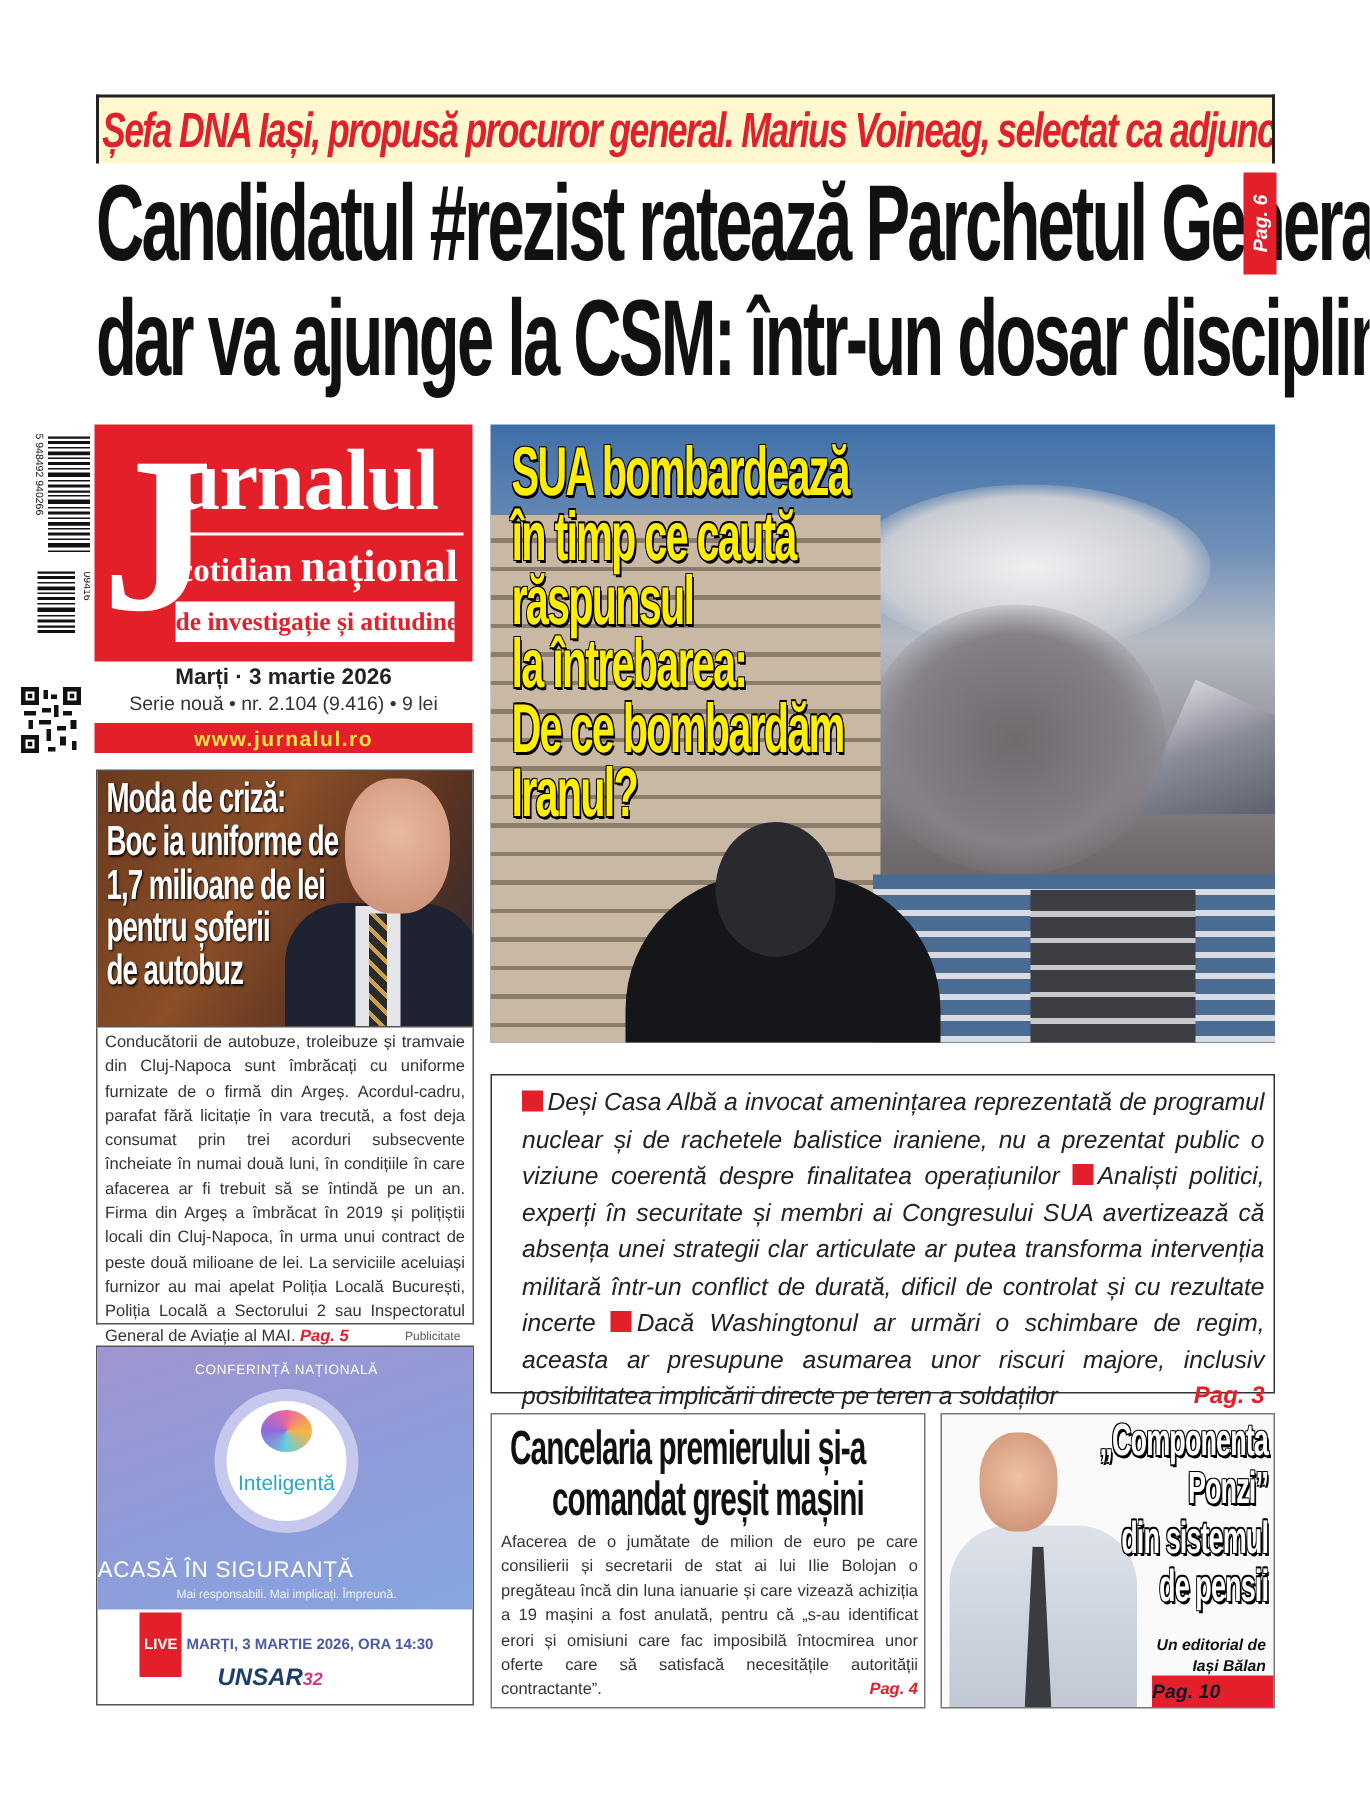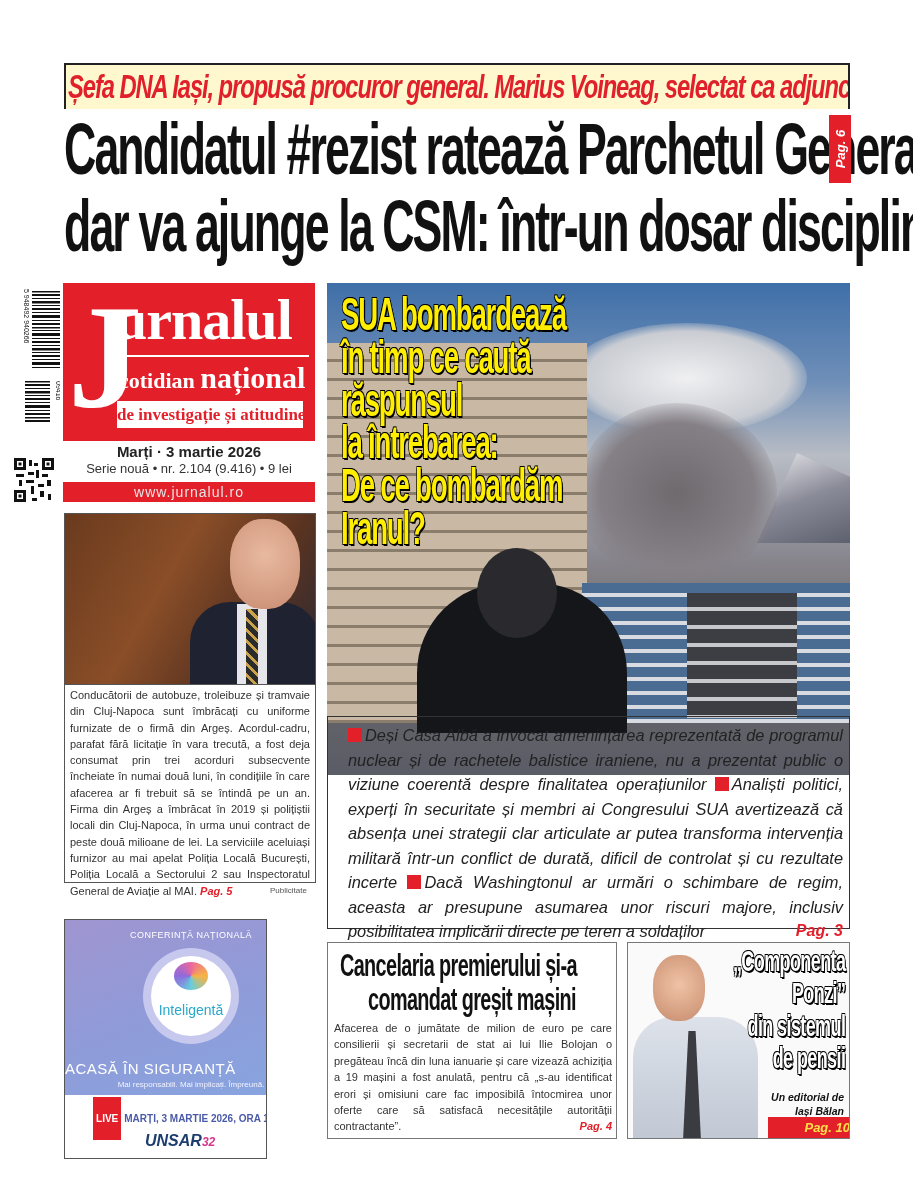--- a/index.html
+++ b/index.html
@@ -25,52 +25,52 @@
   #masthead { left: 63px; top: 283px; width: 252px; height: 158px; background: #e3202a; overflow: hidden; }
   #mast-J { left: 5px; top: 0px; color: #fff; font-family: "Liberation Serif", serif; font-weight: 700; font-size: 148px; line-height: 1; }
   #mast-urnalul { left: 52px; top: 8px; color: #fff; font-family: "Liberation Serif", serif; font-weight: 700; font-size: 58px; line-height: 1; letter-spacing: -1px; }
   #mast-rule { left: 54px; top: 72px; width: 192px; height: 2px; background: #fff; }
   #mast-cotidian { left: 56px; top: 80px; color: #fff; font-family: "Liberation Serif", serif; font-weight: 700; font-size: 22px; line-height: 1; }
   #mast-national { color: #fff; font-family: "Liberation Serif", serif; font-weight: 700; font-size: 30px; text-align: right; }
   #mast-tagline { left: 54px; top: 118px; width: 186px; height: 27px; background: #fff; color: #e3202a; font-family: "Liberation Serif", serif; font-weight: 700; font-size: 17px; line-height: 27px; text-align: center; white-space: nowrap; overflow: hidden; }
 
   #date { left: 63px; top: 443px; width: 252px; text-align: center; font-size: 15px; font-weight: 700; color: #222; }
   #series { left: 63px; top: 461px; width: 252px; text-align: center; font-size: 13px; color: #333; }
-  #website { left: 63px; top: 482px; width: 252px; height: 20px; background: #e3202a; color: #e5e5e5; text-align: center; font-size: 14px; font-weight: 400; line-height: 20px; letter-spacing: 1px; }
+  #website { left: 63px; top: 482px; width: 252px; height: 20px; background: #e3202a; color: #fde047; text-align: center; font-size: 14px; font-weight: 700; line-height: 20px; letter-spacing: 1px; }
 
   
   #boc-photo { left: 64px; top: 513px; width: 252px; height: 172px; background: linear-gradient(120deg, #6a3a1e 0%, #8a4e28 40%, #5a3320 70%, #2a2a36 100%); overflow: hidden; border: 1px solid #555; box-sizing: border-box; }
   #boc-face { left: 165px; top: 5px; width: 70px; height: 90px; border-radius: 45%; background: radial-gradient(circle at 50% 40%, #e8b9a0, #c98d72); }
   #boc-suit { left: 125px; top: 88px; width: 130px; height: 90px; background: #1f2230; border-radius: 40px 40px 0 0; }
   #boc-shirt { left: 172px; top: 90px; width: 30px; height: 80px; background: #e6e6ea; }
   #boc-tie { left: 181px; top: 95px; width: 12px; height: 75px; background: repeating-linear-gradient(45deg, #2b2b2b 0 5px, #c9a24a 5px 8px); }
   .boc-title { color: #fff; font-size: 28px; font-weight: 700; line-height: 1.03; letter-spacing: -1px; transform: scaleX(0.66); transform-origin: left top; white-space: nowrap; text-shadow: 1px 1px 2px #000; }
   #boc-title { left: 6px; top: 4px; }
 
   #boc-body { left: 64px; top: 685px; width: 252px; height: 198px; border: 1px solid #555; border-top: none; box-sizing: border-box; padding: 2px 5px; font-size: 11px; line-height: 16.3px; color: #333; text-align: justify; }
   .pag { color: #e3202a; font-weight: 700; font-style: italic; }
 
   
   #ad-label { left: 270px; top: 886px; font-size: 8px; color: #555; }
-  #ad { left: 64px; top: 919px; width: 203px; height: 240px; border: 1px solid #555; box-sizing: border-box; overflow: hidden; background: #fff; }
+  #ad { left: 64px; top: 897px; width: 252px; height: 240px; border: 1px solid #555; box-sizing: border-box; overflow: hidden; background: #fff; }
   #ad-top { left: 0; top: 0; width: 252px; height: 175px; background: linear-gradient(160deg, #9f95d0 0%, #8f9bd9 50%, #86a6e0 100%); }
   #ad-conf { left: 0; top: 10px; width: 252px; text-align: center; color: #fff; font-size: 9px; letter-spacing: 0.5px; }
   #ad-ring { left: 78px; top: 28px; width: 96px; height: 96px; border-radius: 50%; background: #c7c8ee; }
   #ad-circle { left: 86px; top: 36px; width: 80px; height: 80px; border-radius: 50%; background: #fff; }
   #ad-brain { left: 109px; top: 42px; width: 34px; height: 28px; border-radius: 50%; background: conic-gradient(#e84c8b, #f5a623, #4ac6d6, #7b4fd6, #e84c8b); opacity: 0.85; }
   #ad-logo-text { left: 86px; top: 82px; width: 80px; text-align: center; color: #2aa7c9; font-size: 14px; font-weight: 400; }
   #ad-slogan { left: 0; top: 140px; width: 252px; text-align: left; color: #fff; font-size: 15px; letter-spacing: 0.5px; }
   #ad-sub { left: 0; top: 160px; width: 252px; text-align: center; color: #f1f1ff; font-size: 8px; }
   #ad-live-row { left: 0; top: 193px; width: 252px; text-align: center; font-size: 10px; font-weight: 700; color: #4a5aa8; white-space: nowrap; }
   #ad-live { background: #e3202a; color: #fff; padding: 16px 3px; margin-right: 3px; margin-top: 14px; }
   #ad-unsar { left: 80px; top: 212px; color: #1c3d6e; font-size: 16px; font-weight: 700; font-style: italic; }
   #ad-32 { color: #d33a8c; font-size: 12px; }
 
   
-  #main-photo { left: 327px; top: 283px; width: 523px; height: 492px; overflow: hidden; background: linear-gradient(180deg, #3f6fa8 0%, #6f8fb8 20%, #b8bcc4 35%, #8a8890 55%, #6f6a6c 70%, #5a5c66 100%); }
+  #main-photo { left: 327px; top: 283px; width: 523px; height: 412px; overflow: hidden; background: linear-gradient(180deg, #3f6fa8 0%, #6f8fb8 20%, #b8bcc4 35%, #8a8890 55%, #6f6a6c 70%, #5a5c66 100%); }
   #sky-cloud1 { left: 240px; top: 40px; width: 240px; height: 110px; border-radius: 50%; background: radial-gradient(ellipse, #f0f0f2 0%, #c9ccd2 60%, transparent 75%); }
   #smoke { left: 250px; top: 120px; width: 200px; height: 180px; border-radius: 50%; background: radial-gradient(ellipse, #6e6a6e 0%, #858086 55%, transparent 75%); }
   #mountain { left: 430px; top: 170px; width: 100px; height: 90px; background: linear-gradient(160deg, #e9e9ee 0%, #8a8b98 50%, #5b5e6c 100%); clip-path: polygon(0 100%, 40% 0, 100% 30%, 100% 100%); }
   #bldg-left { left: 0; top: 60px; width: 260px; height: 380px; background: repeating-linear-gradient(180deg, #c9b9a4 0 16px, #8b7d6c 16px 19px); }
   #bldg-right { left: 255px; top: 300px; width: 268px; height: 140px; background: repeating-linear-gradient(180deg, #4b6c92 0 10px, #d8dce2 10px 14px); }
   #bldg-dark { left: 360px; top: 310px; width: 110px; height: 125px; background: repeating-linear-gradient(180deg, #3c3e44 0 14px, #c6c8cc 14px 18px); }
   #man { left: 90px; top: 300px; width: 210px; height: 150px; background: #15161a; border-radius: 90px 90px 0 0; }
   #man-head { left: 150px; top: 265px; width: 80px; height: 90px; border-radius: 50%; background: #2a2a2e; }
   .main-title { color: #ffee00; font-size: 46px; font-weight: 700; line-height: 0.93; letter-spacing: -2px; transform: scaleX(0.6); transform-origin: left top; white-space: nowrap; text-shadow: 2px 2px 0 #000, -1px -1px 0 #000, 1px -1px 0 #000, -1px 1px 0 #000; }
   #main-title { left: 14px; top: 10px; }
@@ -87,21 +87,21 @@
   #canc-body { left: 6px; top: 77px; width: 278px; font-size: 11px; line-height: 16.4px; color: #333; text-align: justify; }
 
   
   #balan { left: 627px; top: 942px; width: 223px; height: 197px; border: 1px solid #777; box-sizing: border-box; overflow: hidden; background: #fafafa; }
   #balan-head { left: 25px; top: 12px; width: 52px; height: 66px; border-radius: 45%; background: radial-gradient(circle at 50% 45%, #f0c2a5, #c78c6e); }
   #balan-body { left: 5px; top: 74px; width: 125px; height: 130px; background: linear-gradient(180deg, #dde2ea, #bfc6d2); border-radius: 40px 40px 0 0; }
   #balan-tie { left: 55px; top: 88px; width: 18px; height: 110px; background: #3a3c42; clip-path: polygon(30% 0, 70% 0, 100% 100%, 0 100%); }
   .balan-title { color: #fff; font-size: 30px; font-weight: 700; line-height: 1.08; text-align: right; letter-spacing: -1px; white-space: nowrap; text-shadow: 2px 2px 0 #000, -1px -1px 0 #000, 1px -1px 0 #000, -1px 1px 0 #000; }
   #balan-title { right: 4px; top: 2px; transform: scaleX(0.6); transform-origin: right top; }
   #balan-by { right: 5px; top: 148px; text-align: right; font-size: 10.5px; font-style: italic; font-weight: 700; color: #111; line-height: 1.3; }
-  #pag10 { left: 140px; top: 174px; width: 82px; height: 22px; background: #e3202a; color: #fde047; text-align: right; font-style: italic; font-weight: 700; font-size: 13px; line-height: 22px; }
+  #pag10 { left: 140px; top: 174px; width: 82px; height: 22px; background: #e3202a; color: #0f172a; text-align: left; font-style: italic; font-weight: 700; font-size: 13px; line-height: 22px; }
 </style>
 </head>
 <body>
 
 <div id="kicker" class="abs">
   <div id="kicker-text">Șefa DNA Iași, propusă procuror general. Marius Voineag, selectat ca adjunct al ei</div>
 </div>
 
 <div id="hl1" class="abs hl">Candidatul #rezist ratează Parchetul General,</div>
 <div id="hl2" class="abs hl">dar va ajunge la CSM: într-un dosar disciplinar</div>
@@ -184,20 +184,27 @@
 </div>
 <div id="date" class="abs">Marți · 3 martie 2026</div>
 <div id="series" class="abs">Serie nouă • nr. 2.104 (9.416) • 9 lei</div>
 <div id="website" class="abs">www.jurnalul.ro</div>
 
 <div id="boc-photo" class="abs">
   <div id="boc-suit" class="abs"></div>
   <div id="boc-shirt" class="abs"></div>
   <div id="boc-tie" class="abs"></div>
   <div id="boc-face" class="abs"></div>
+  <div id="boc-title" class="abs">
+    <div class="boc-title">Moda de criză:</div>
+    <div class="boc-title">Boc ia uniforme de</div>
+    <div class="boc-title">1,7 milioane de lei</div>
+    <div class="boc-title">pentru șoferii</div>
+    <div class="boc-title">de autobuz</div>
+  </div>
 </div>
 <div id="boc-body" class="abs">
   <span>Conducătorii de autobuze, troleibuze și tramvaie din Cluj-Napoca sunt îmbrăcați cu uniforme furnizate de o firmă din Argeș. Acordul-cadru, parafat fără licitație în vara trecută, a fost deja consumat prin trei acorduri subsecvente încheiate în numai două luni, în condițiile în care afacerea ar fi trebuit să se întindă pe un an. Firma din Argeș a îmbrăcat în 2019 și polițiștii locali din Cluj-Napoca, în urma unui contract de peste două milioane de lei. La serviciile aceluiași furnizor au mai apelat Poliția Locală București, Poliția Locală a Sectorului 2 sau Inspectoratul General de Aviație al MAI.</span>
   <span class="pag">Pag. 5</span>
 </div>
 
 <div id="ad-label" class="abs">Publicitate</div>
 <div id="ad" class="abs">
   <div id="ad-top" class="abs"></div>
   <div id="ad-conf" class="abs">CONFERINȚĂ NAȚIONALĂ</div>

